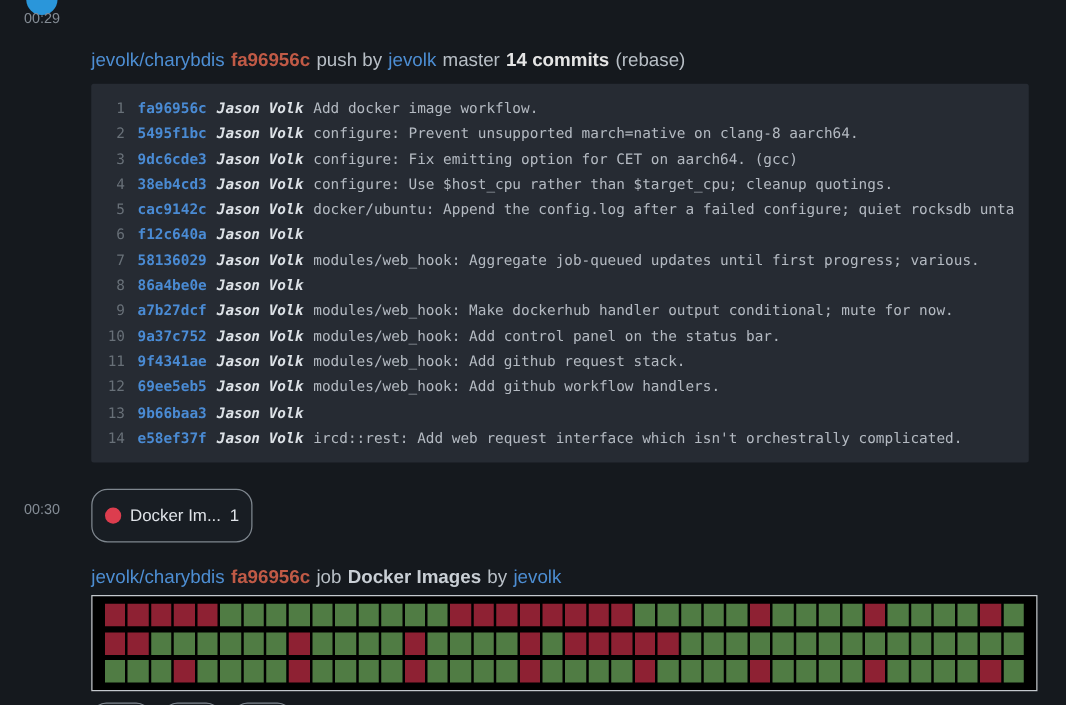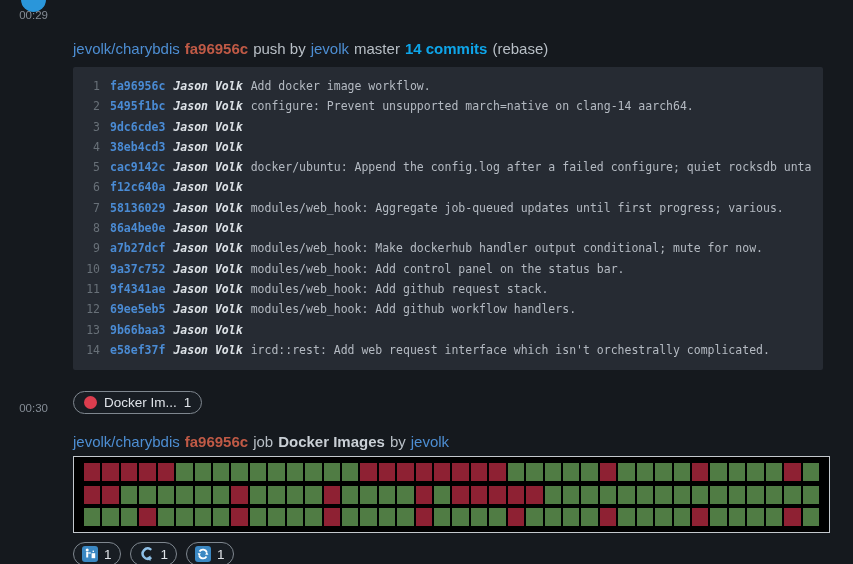--- a/index.html
+++ b/index.html
@@ -22,41 +22,41 @@
   #ts1 { top:9px; }
   #ts2 { top:402px; }
   .main { position:absolute; left:73px; top:0; width:760px;margin-top:35px; }
   .msg-header {
     display:flex; gap:5px; align-items:baseline;
     font-size:15px; padding-top:5px; white-space:nowrap;
   }
   .link { color:#4d8ed3; }
   .hash { color:#c05a46; font-weight:bold; }
   .plain { color:#b8bfc6; }
-  .bold-link { color:#0ea5e9; font-weight:bold; }
+  .bold-link { color:#e5e5e5; font-weight:bold; }
   .bold-plain { color:#c9cfd5; font-weight:bold; }
 
   .codeblock {
     margin-top:10px; width:750px; height:303px;
     background:#262b33; border-radius:2px;
     padding:9px 12px; overflow:hidden;
     font-family:"DejaVu Sans Mono", monospace; font-size:11.5px;
   }
   .commit-line {
     display:flex; line-height:20.3px; white-space:pre; overflow:hidden;
   }
   .commit-line .ln { width:15px; text-align:right; color:#687078; flex:0 0 auto; margin-right:10px; }
   .commit-line .chash { color:#4a8bd4; font-weight:bold; flex:0 0 auto; margin-right:8px; }
   .commit-line .cauthor { color:#dde2e7; font-weight:bold; flex:0 0 auto; margin-right:8px;font-style:italic; }
   .commit-line .cmsg { color:#b4bac2; }
 
   .pill {
     display:inline-flex; align-items:center; gap:7px;
     border:1px solid #7f878f; border-radius:13px;
-    padding:3px 10px; font-size:13.5px; color:#dfe3e8;
+    padding:13px 10px; font-size:13.5px; color:#dfe3e8;
     background:#181d23; cursor:pointer;
   }
   .job-badge { margin-top:21px; display:inline-flex; }
   .dot { width:13px; height:13px; border-radius:50%; background:#dc3d4e; }
 
   .msg2 { margin-top:14px; }
 
   .job-grid {
     margin-top:6px; width:757px; height:77px;
     background:#000; border:1px solid #c3c8cd;
@@ -91,23 +91,23 @@
     <span class="plain">push by</span>
     <span class="link">jevolk</span>
     <span class="plain">master</span>
     <span class="bold-link">14 commits</span>
     <span class="plain">(rebase)</span>
   </div>
 
   
   <div class="codeblock" id="commit-list">
       <div class="commit-line"><span class="ln">1</span><span class="chash">fa96956c</span><span class="cauthor">Jason Volk</span><span class="cmsg">Add docker image workflow.</span></div>
-      <div class="commit-line"><span class="ln">2</span><span class="chash">5495f1bc</span><span class="cauthor">Jason Volk</span><span class="cmsg">configure: Prevent unsupported march=native on clang-14 aarch64.</span></div>
-      <div class="commit-line"><span class="ln">3</span><span class="chash">9dc6cde3</span><span class="cauthor">Jason Volk</span></div>
-      <div class="commit-line"><span class="ln">4</span><span class="chash">38eb4cd3</span><span class="cauthor">Jason Volk</span></div>
+      <div class="commit-line"><span class="ln">2</span><span class="chash">5495f1bc</span><span class="cauthor">Jason Volk</span><span class="cmsg">configure: Prevent unsupported march=native on clang-8 aarch64.</span></div>
+      <div class="commit-line"><span class="ln">3</span><span class="chash">9dc6cde3</span><span class="cauthor">Jason Volk</span><span class="cmsg">configure: Fix emitting option for CET on aarch64. (gcc)</span></div>
+      <div class="commit-line"><span class="ln">4</span><span class="chash">38eb4cd3</span><span class="cauthor">Jason Volk</span><span class="cmsg">configure: Use $host_cpu rather than $target_cpu; cleanup quotings.</span></div>
       <div class="commit-line"><span class="ln">5</span><span class="chash">cac9142c</span><span class="cauthor">Jason Volk</span><span class="cmsg">docker/ubuntu: Append the config.log after a failed configure; quiet rocksdb untar.</span></div>
       <div class="commit-line"><span class="ln">6</span><span class="chash">f12c640a</span><span class="cauthor">Jason Volk</span></div>
       <div class="commit-line"><span class="ln">7</span><span class="chash">58136029</span><span class="cauthor">Jason Volk</span><span class="cmsg">modules/web_hook: Aggregate job-queued updates until first progress; various.</span></div>
       <div class="commit-line"><span class="ln">8</span><span class="chash">86a4be0e</span><span class="cauthor">Jason Volk</span></div>
       <div class="commit-line"><span class="ln">9</span><span class="chash">a7b27dcf</span><span class="cauthor">Jason Volk</span><span class="cmsg">modules/web_hook: Make dockerhub handler output conditional; mute for now.</span></div>
       <div class="commit-line"><span class="ln">10</span><span class="chash">9a37c752</span><span class="cauthor">Jason Volk</span><span class="cmsg">modules/web_hook: Add control panel on the status bar.</span></div>
       <div class="commit-line"><span class="ln">11</span><span class="chash">9f4341ae</span><span class="cauthor">Jason Volk</span><span class="cmsg">modules/web_hook: Add github request stack.</span></div>
       <div class="commit-line"><span class="ln">12</span><span class="chash">69ee5eb5</span><span class="cauthor">Jason Volk</span><span class="cmsg">modules/web_hook: Add github workflow handlers.</span></div>
       <div class="commit-line"><span class="ln">13</span><span class="chash">9b66baa3</span><span class="cauthor">Jason Volk</span></div>
       <div class="commit-line"><span class="ln">14</span><span class="chash">e58ef37f</span><span class="cauthor">Jason Volk</span><span class="cmsg">ircd::rest: Add web request interface which isn't orchestrally complicated.</span></div>

